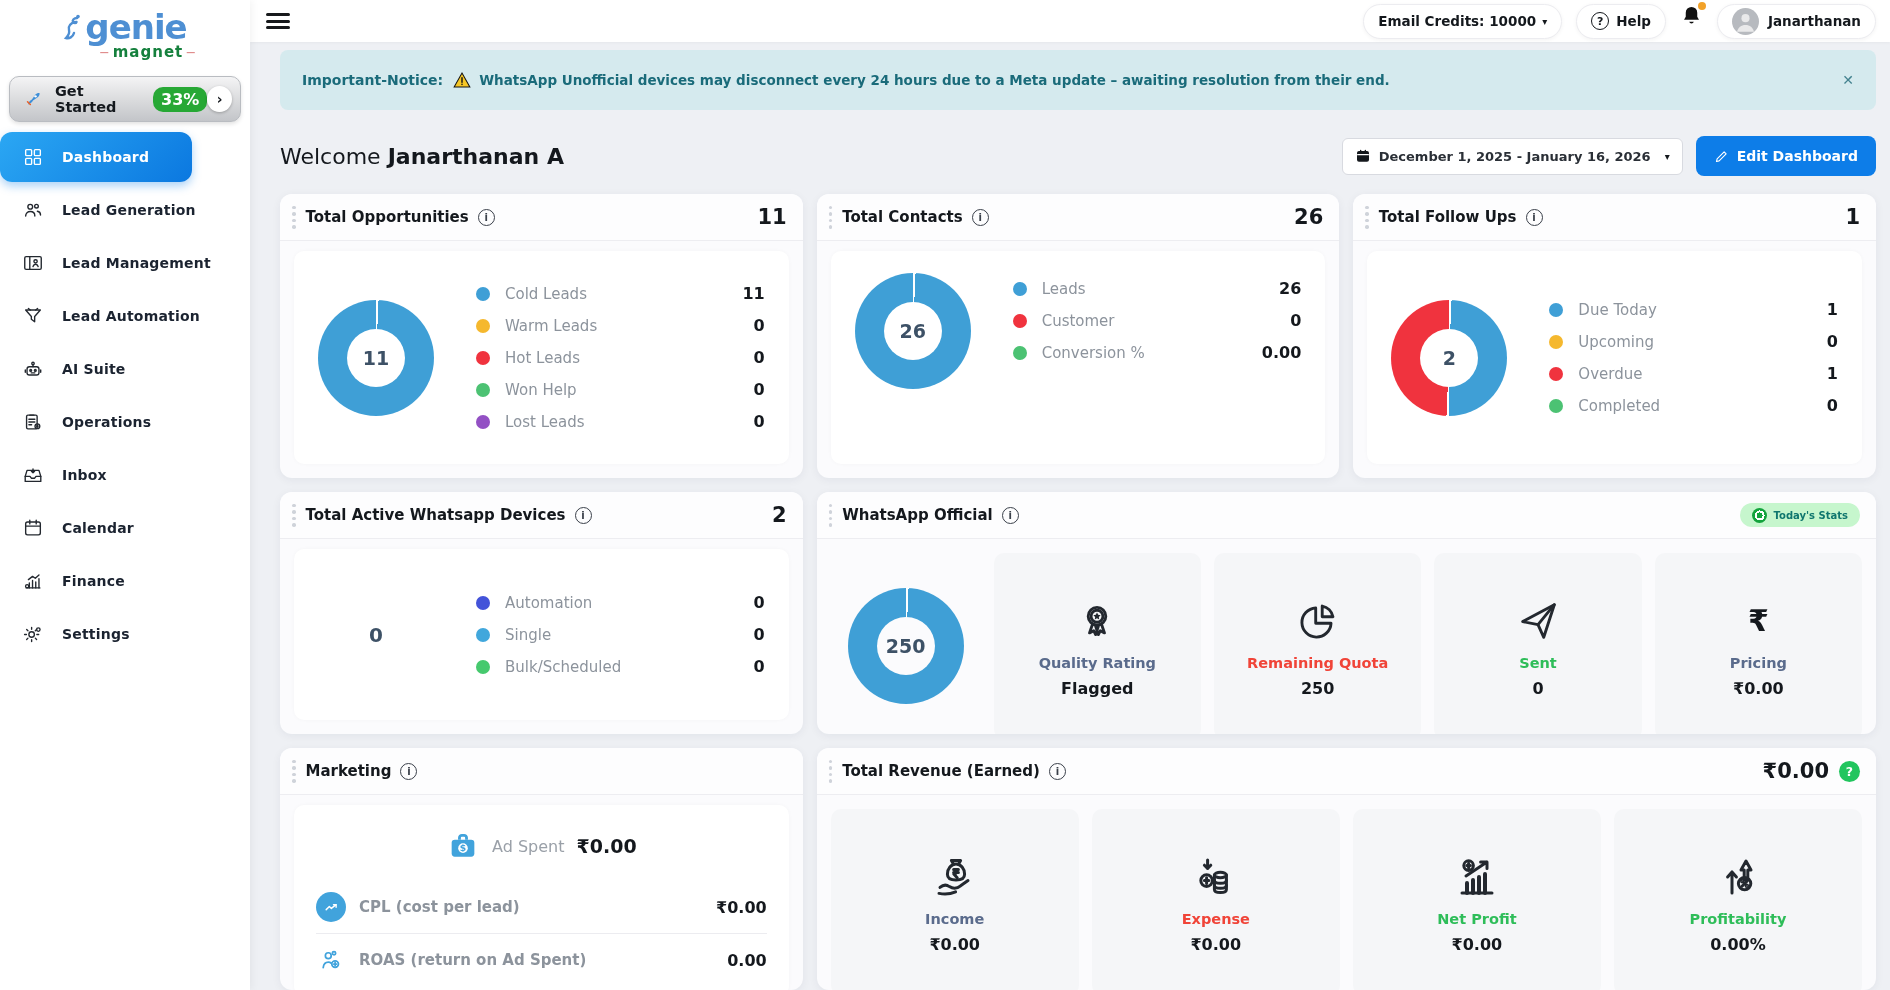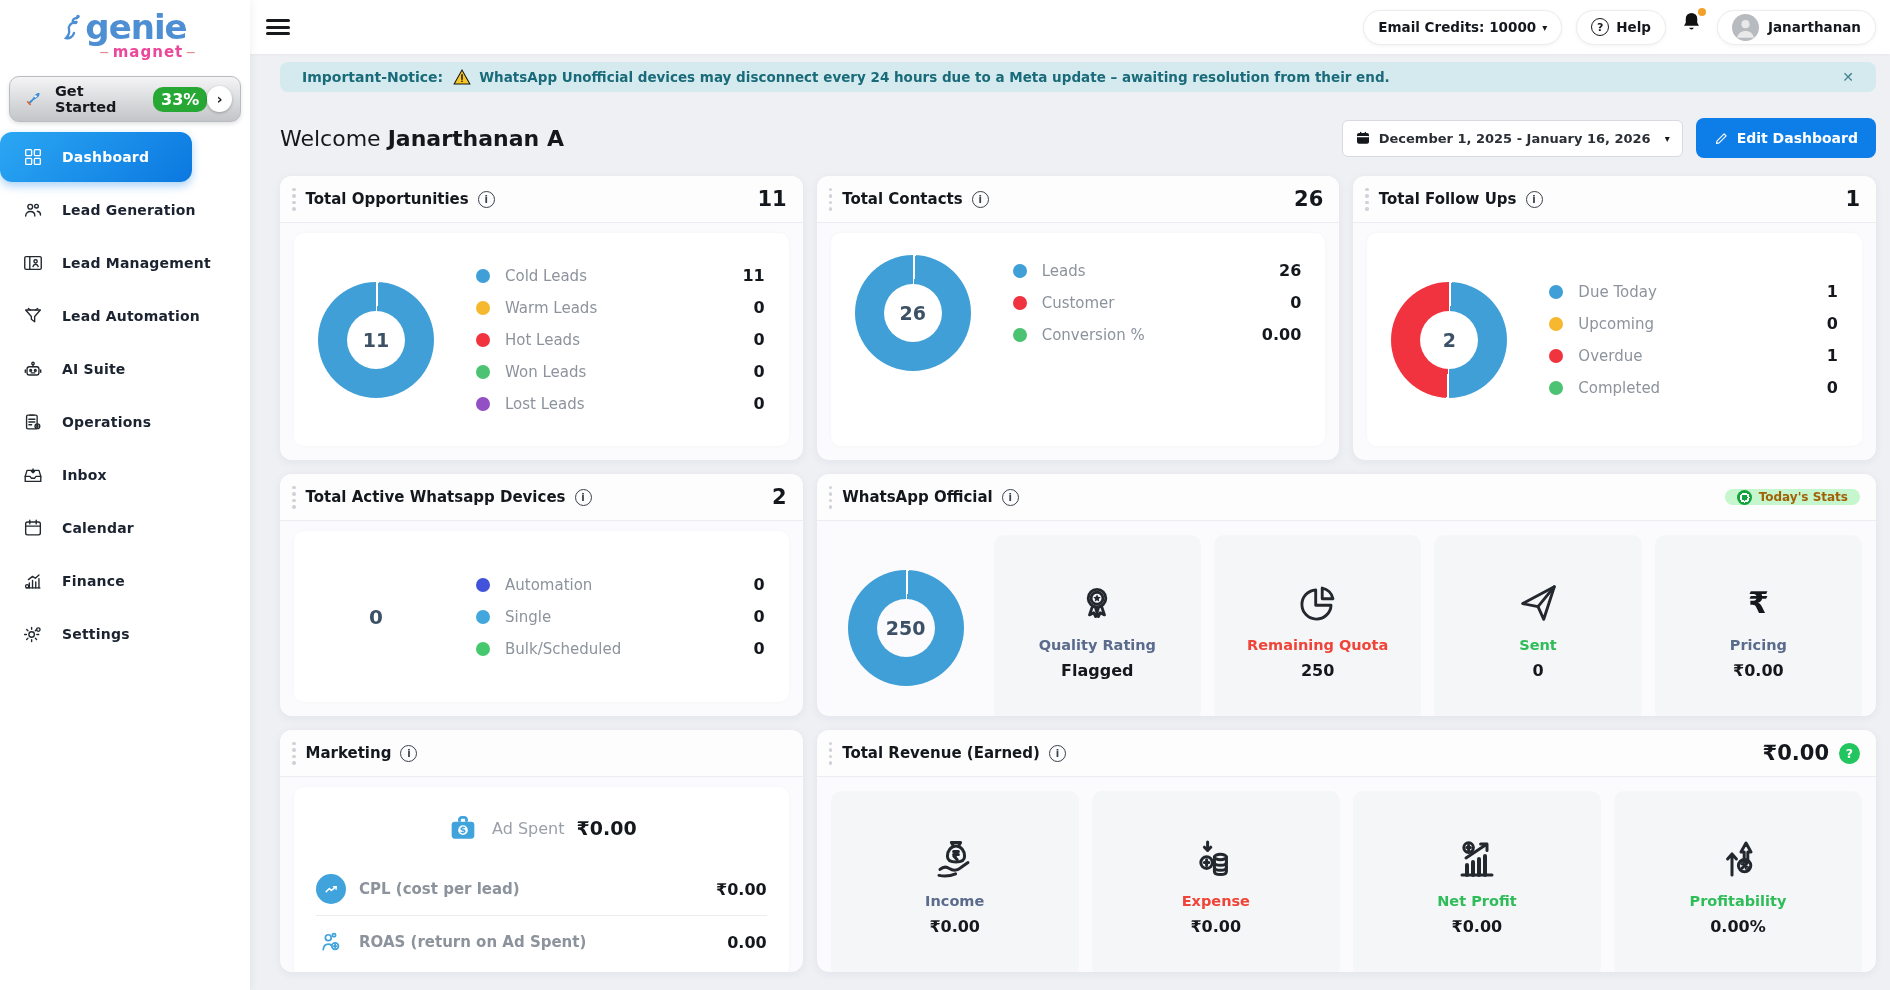--- a/index.html
+++ b/index.html
@@ -5,21 +5,21 @@
   * { margin:0; padding:0; box-sizing:border-box; }
   html,body { width:1890px; height:990px; overflow:hidden; }
   body { font-family:"DejaVu Sans","Liberation Sans",sans-serif; background:#eef0f4; color:#1b2330; }
 
   .app { display:flex; width:100%; height:100%; }
 
   
   .sidebar { width:250px; height:100%; background:#fff; box-shadow:2px 0 8px rgba(0,0,0,.05); position:relative; z-index:5; flex:0 0 250px; }
   .logo { padding:10px 0 4px 0; text-align:center; line-height:1; }
   .logo-word { font-size:34px; font-weight:800; color:#4e8fd3; letter-spacing:-1px; display:inline-flex; align-items:flex-end; }
-  .logo-sub { font-size:15px; font-weight:800; color:#ec4899; margin-top:-2px; margin-left:46px; letter-spacing:1px; }
+  .logo-sub { font-size:15px; font-weight:800; color:#15803d; margin-top:-2px; margin-left:46px; letter-spacing:1px; }
   .logo-sub::before,.logo-sub::after { content:"—"; color:#e08a8a; font-size:9px; vertical-align:middle; margin:0 3px; }
 
   .get-started { margin:12px 9px 10px 9px; height:46px; border-radius:10px; border:1px solid #b9bcc1;
     background:linear-gradient(180deg,#f4f4f5 0%,#d9dadc 55%,#c3c5c9 100%); display:flex; align-items:center; padding:0 8px 0 14px; cursor:pointer; box-shadow:0 2px 4px rgba(0,0,0,.12); }
   .gs-label { font-size:14.5px; font-weight:800; color:#14181d; margin-left:12px; }
   .gs-badge { margin-left:8px; background:#27a835; color:#fff; font-size:16px; font-weight:800; border-radius:10px; padding:3px 8px; }
   .gs-chevron { margin-left:auto; width:26px; height:26px; border-radius:50%; background:#fff; display:flex; align-items:center; justify-content:center; font-size:14px; font-weight:800; color:#14181d; box-shadow:0 1px 3px rgba(0,0,0,.25); }
 
   nav { margin-top:4px; }
   .nav-item { display:flex; align-items:center; height:50px; padding:0 10px 0 20px; margin:3px 10px 3px 0; cursor:pointer; }
@@ -40,21 +40,21 @@
   .pill { background:#fff; border:1px solid #ececf0; border-radius:18px; height:35px; display:flex; align-items:center; padding:0 14px; font-size:13.5px; font-weight:800; color:#14181d; cursor:pointer; box-shadow:0 1px 4px rgba(0,0,0,.05); }
   .caret { font-size:10px; margin-left:6px; color:#14181d; }
   .qmark { width:18px; height:18px; border:1.6px solid #14181d; border-radius:50%; display:flex; align-items:center; justify-content:center; font-size:11px; font-weight:800; margin-right:7px; }
   .bell-wrap { position:relative; cursor:pointer; display:flex; }
   .bell-dot { position:absolute; top:-2px; right:-3px; width:8px; height:8px; border-radius:50%; background:#f2a229; }
   .avatar { width:27px; height:27px; border-radius:50%; background:#b7babf; overflow:hidden; margin-right:9px; flex:0 0 27px; }
 
   .content { flex:1; padding:8px 14px 0 30px; }
 
   
-  .banner { background:#d5eaee; border-radius:8px; height:30px; display:flex; align-items:center; padding:0 22px; color:#1a6b7a; }
+  .banner { background:#d5eaee; border-radius:8px; height:60px; display:flex; align-items:center; padding:0 22px; color:#1a6b7a; }
   .banner-prefix { font-weight:800; font-size:14px; margin-right:10px; }
   .banner-msg { font-weight:600; font-size:13.5px; }
   .warn-ic { margin-right:8px; display:flex; }
   .banner-close { margin-left:auto; font-size:14px; font-weight:800; color:#43828f; cursor:pointer; }
 
   
   .welcome-row { display:flex; align-items:center; margin:26px 0 18px 0; }
   .welcome { font-size:22px; color:#14181d; }
   .welcome b { font-weight:800; }
   .wr-right { margin-left:auto; display:flex; align-items:center; gap:13px; }
@@ -86,21 +86,21 @@
   .legend-label { font-size:15px; color:#8c939c; font-weight:500; }
   .legend-value { margin-left:auto; font-size:16px; font-weight:800; color:#14181d; }
 
   
   .wa-body { flex:1; padding:14px; display:flex; align-items:center; gap:13px; }
   .wa-donut-wrap { width:150px; display:flex; justify-content:center; flex:0 0 150px; }
   .tile { background:#f5f6f8; border-radius:10px; flex:1; height:186px; display:flex; flex-direction:column; align-items:center; justify-content:center; gap:8px; }
   .tile-icon { height:52px; display:flex; align-items:center; justify-content:center; }
   .tile-label { font-size:14.5px; font-weight:800; }
   .tile-value { font-size:16px; font-weight:800; color:#14181d; }
-  .badge-green { margin-left:auto; background:#c6f6cd; border-radius:15px; height:16px; display:flex; align-items:center; padding:0 12px; color:#a16207; font-size:12px; font-weight:800; gap:7px; }
+  .badge-green { margin-left:auto; background:#c6f6cd; border-radius:15px; height:24px; display:flex; align-items:center; padding:0 12px; color:#0f766e; font-size:10px; font-weight:800; gap:7px; }
   .rec-dot { width:15px; height:15px; border-radius:50%; background:radial-gradient(circle,#12a33c 0 3px,#fff 3px 5px,#12a33c 5px); }
   .rupee-glyph { font-size:30px; font-weight:700; color:#14181d; }
 
   
   .rev-help { margin-left:10px; width:21px; height:21px; border-radius:50%; background:#22c55e; color:#fff; font-size:12.5px; font-weight:800; display:flex; align-items:center; justify-content:center; cursor:pointer; }
 
   
   .mk-panel { background:#fff; border-radius:10px; flex:1; padding:16px 22px 10px 22px; display:flex; flex-direction:column; box-shadow:0 0 4px rgba(0,0,0,.03); }
   .mk-top { display:flex; align-items:center; justify-content:center; gap:12px; margin:8px 0 18px 0; }
   .mk-top-label { font-size:16px; color:#9aa0a8; font-weight:500; }
@@ -353,21 +353,21 @@
                     <span class="legend-label">Warm Leads</span>
                     <span class="legend-value">0</span>
                   </div>
                 <div class="legend-row">
                     <span class="dot" style="background-color: rgb(240, 51, 62);"></span>
                     <span class="legend-label">Hot Leads</span>
                     <span class="legend-value">0</span>
                   </div>
                 <div class="legend-row">
                     <span class="dot" style="background-color: rgb(76, 194, 115);"></span>
-                    <span class="legend-label">Won Leads</span>
+                    <span class="legend-label">Won Help</span>
                     <span class="legend-value">0</span>
                   </div>
                 <div class="legend-row">
                     <span class="dot" style="background-color: rgb(147, 80, 196);"></span>
                     <span class="legend-label">Lost Leads</span>
                     <span class="legend-value">0</span>
                   </div>
               </div>
             </div>
           </div>

